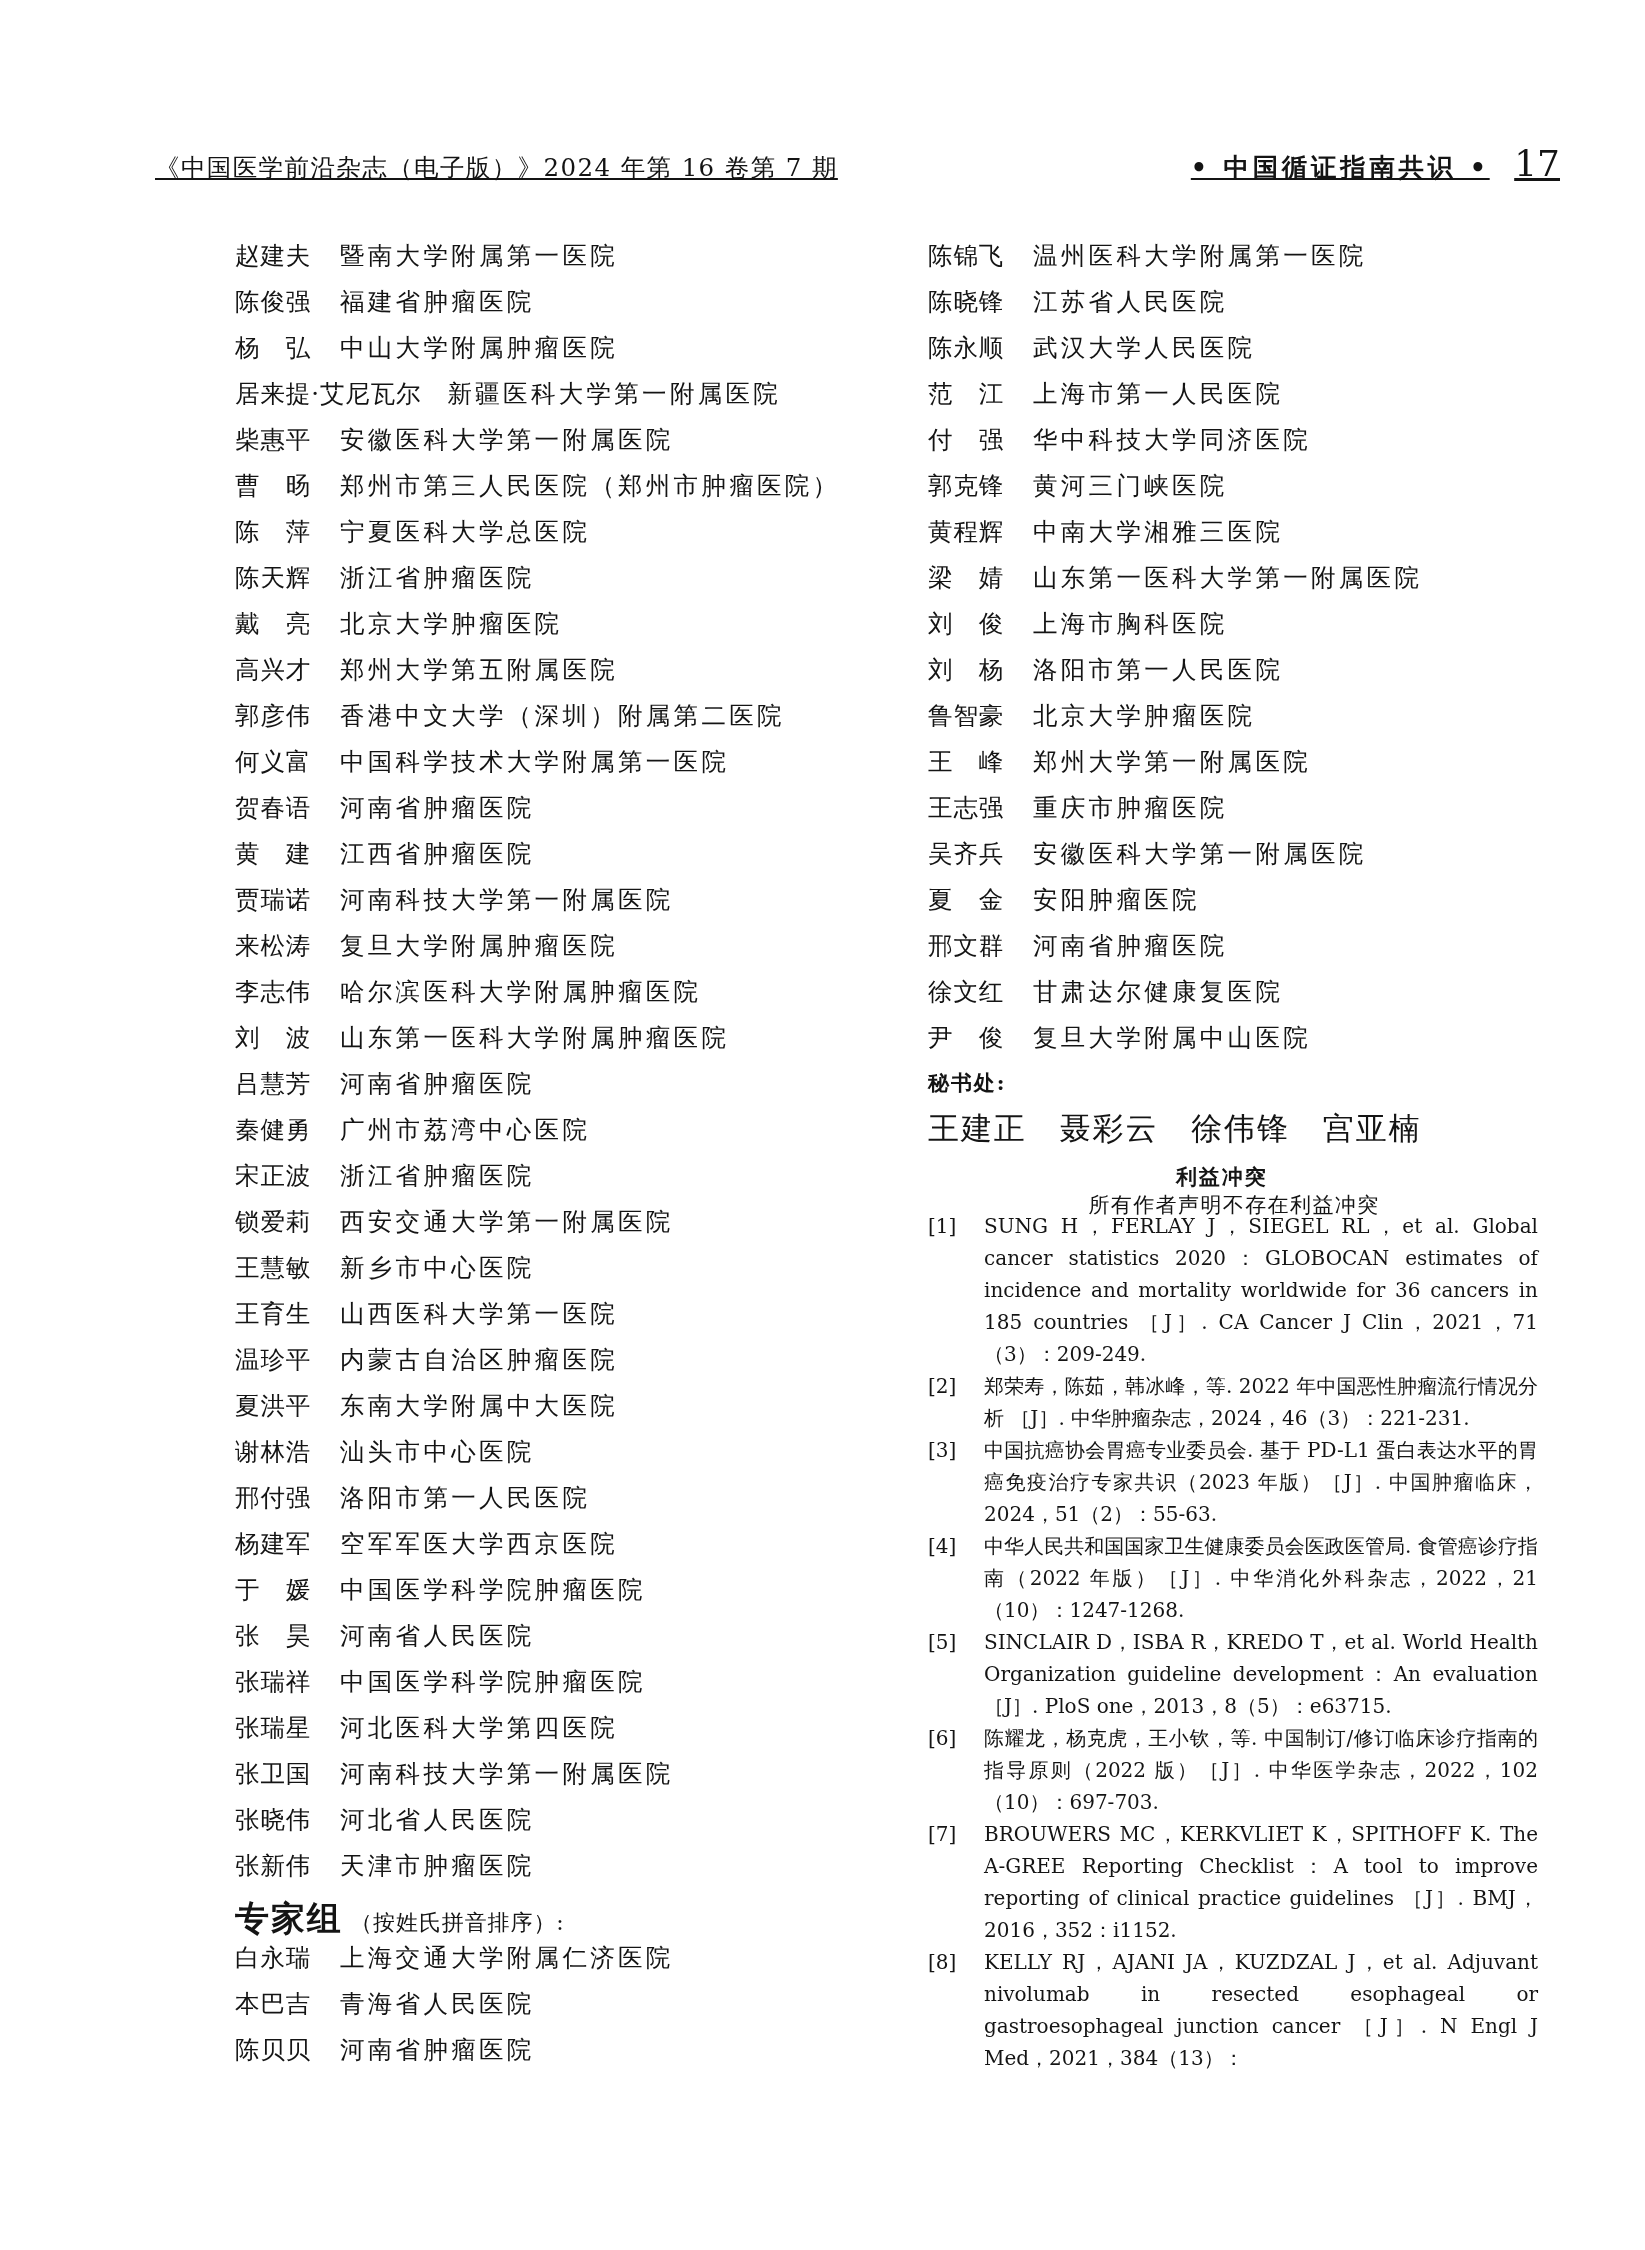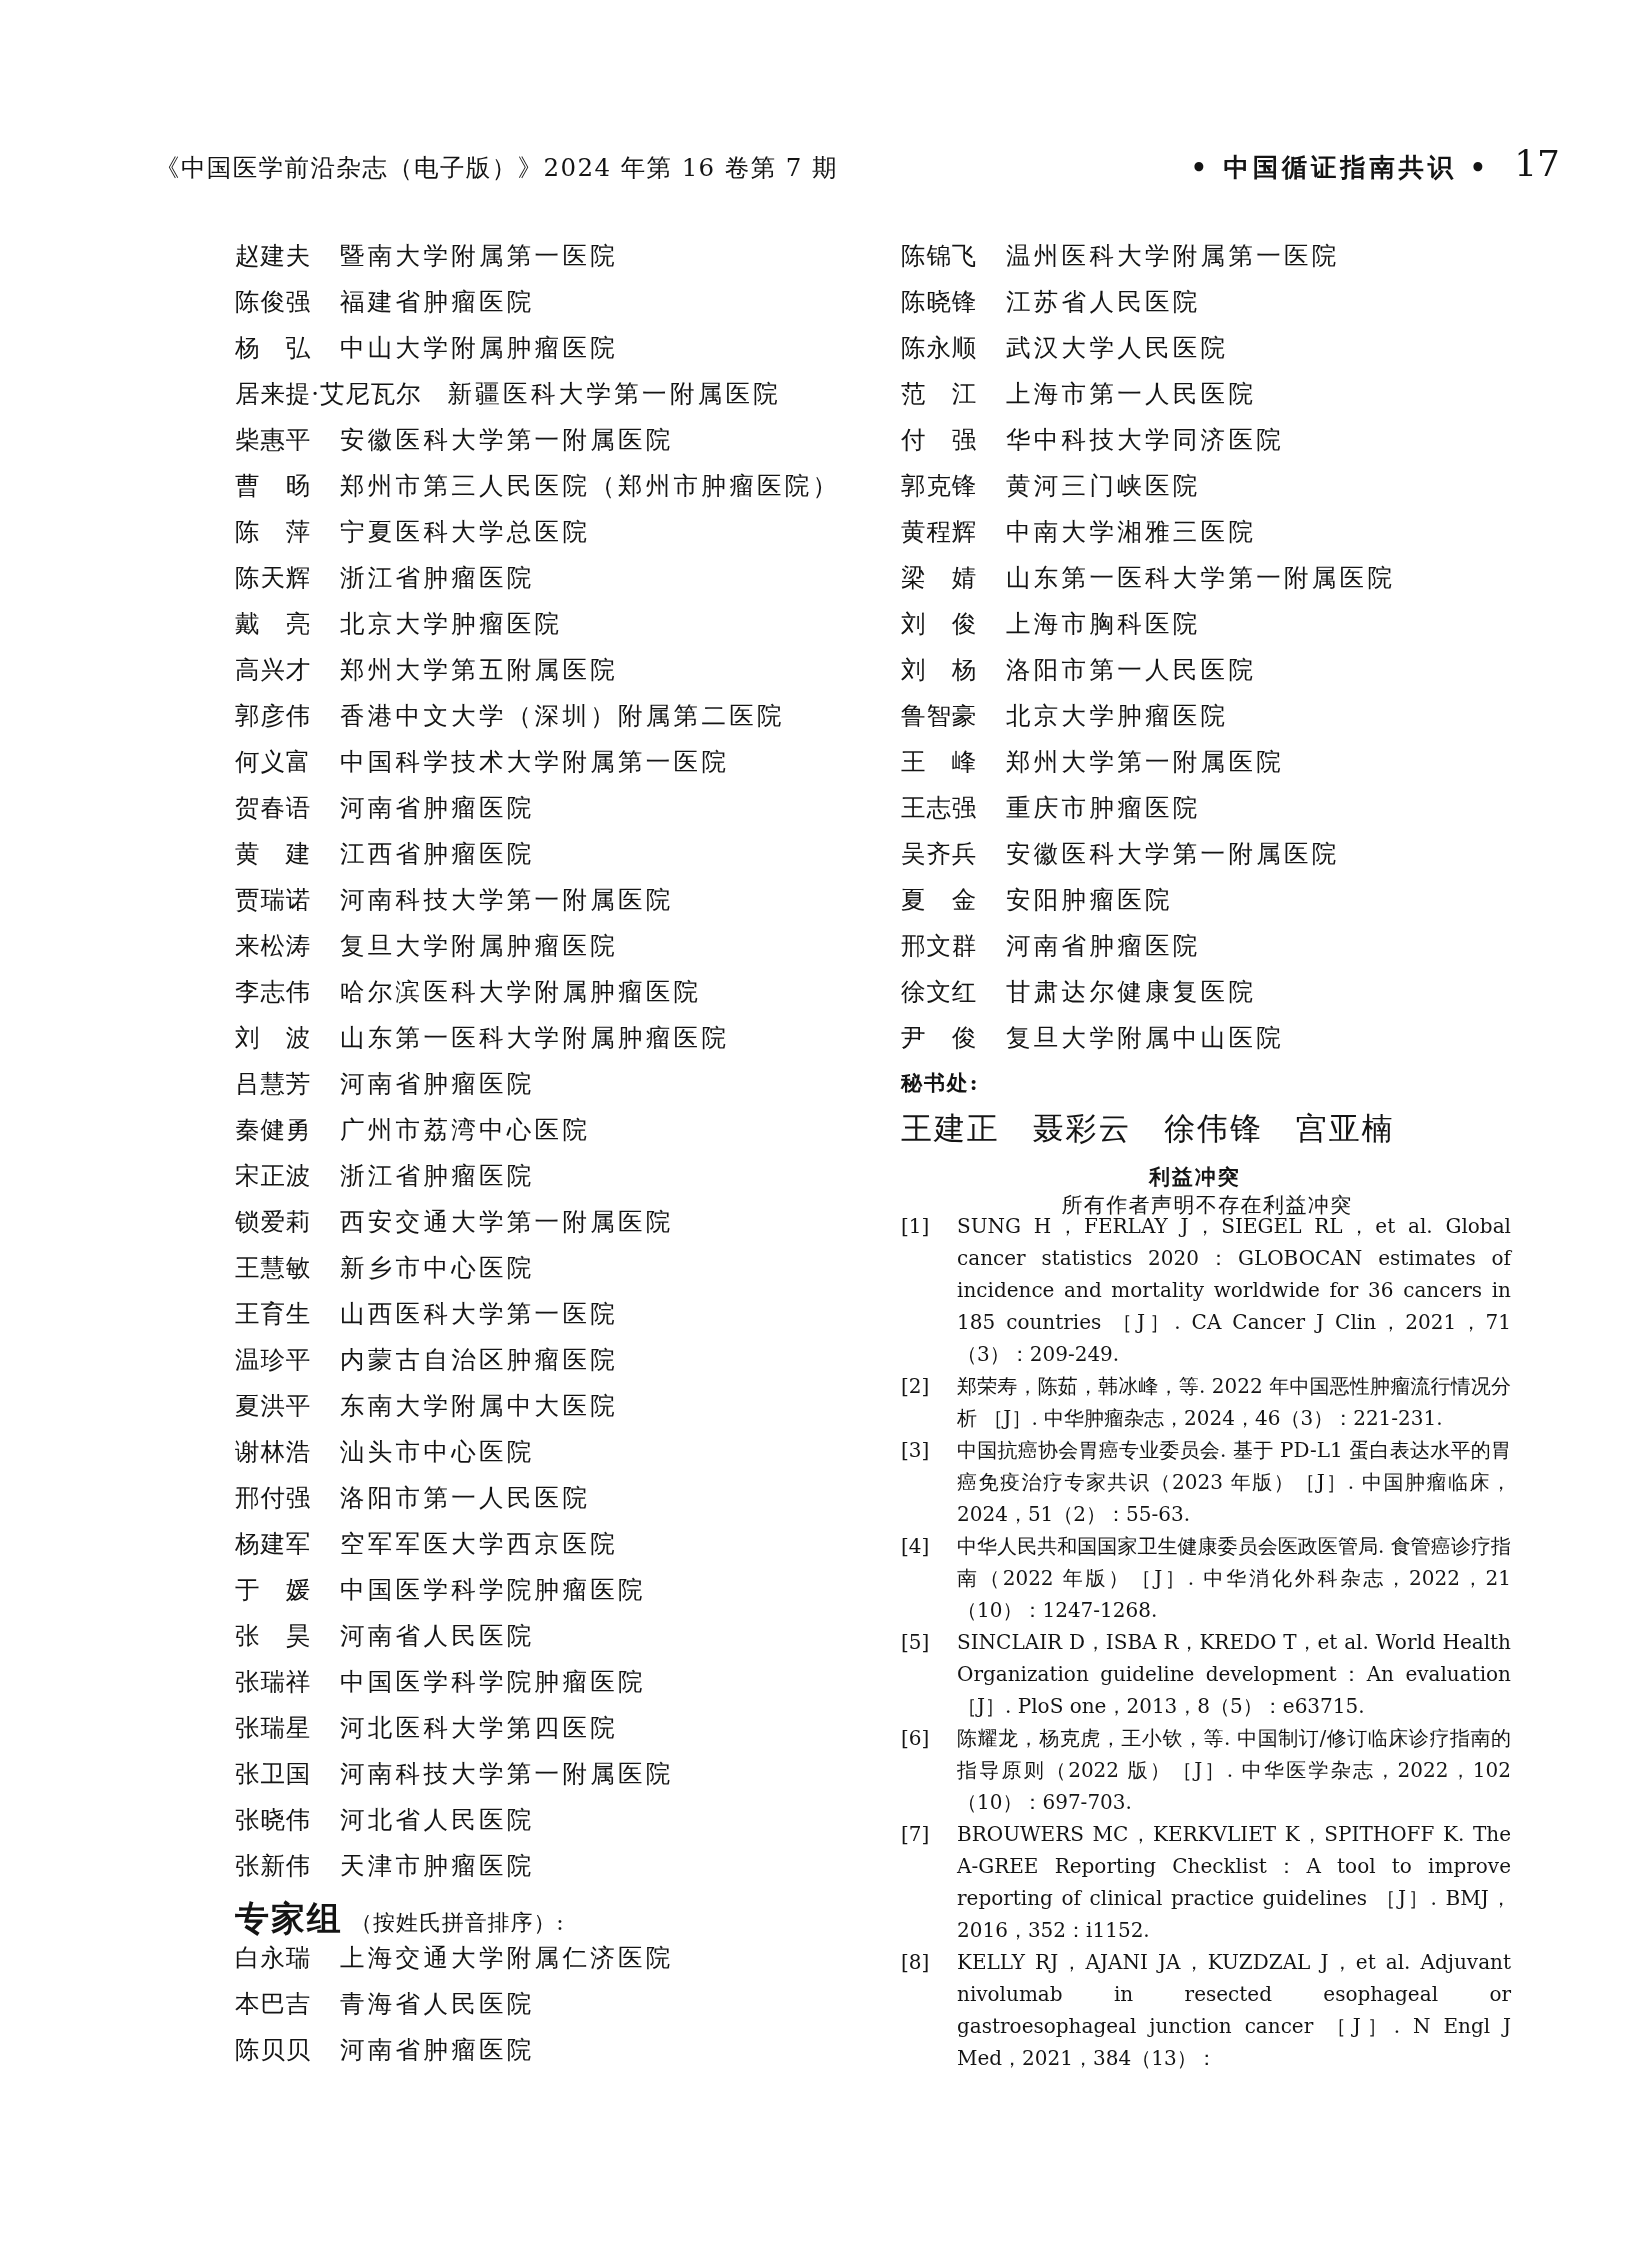--- a/index.html
+++ b/index.html
@@ -7,29 +7,29 @@
     position:relative;
     width:1646px;height:2250px;
     background:#ffffff;
     color:#141414;
     font-family:"DejaVu Serif","Liberation Serif",serif;
     overflow:hidden;
   }
   
   .running-head{
     position:absolute;top:143px;left:155px;width:1405px;
-    display:flex;justify-content:space-between;align-items:baseline;
+    display:flex;justify-content:space-between;align-items:baseline;text-decoration:underline;
   }
   .journal-title{font-size:24.5px;letter-spacing:1.4px;white-space:nowrap;}
   .head-right{display:flex;align-items:baseline;gap:24.5px;white-space:nowrap;}
   .section-label{font-size:25.4px;font-weight:bold;letter-spacing:3.8px;margin-left:8px;}
   .page-number{font-size:36px;text-align:center;}
   
   .col-left{position:absolute;left:235px;top:232px;width:621px;}
-  .col-right{position:absolute;left:901px;top:232px;width:612px;}
+  .col-right{position:absolute;left:928px;top:232px;width:612px;}
   .member-row{height:46px;display:flex;align-items:center;font-size:24.5px;white-space:nowrap;}
   .member-name{min-width:79px;margin-right:26px;letter-spacing:0.9px;flex:none;}
   .member-hospital{letter-spacing:3.3px;}
   
   .section-row{height:46px;display:flex;align-items:baseline;padding-top:7.5px;box-sizing:border-box;}
   .group-title{font-size:34px;font-weight:bold;letter-spacing:1.9px;}
   .group-note{font-size:22px;letter-spacing:0.9px;margin-left:7.5px;}
   .secretariat-title-row{height:46px;display:flex;align-items:center;}
   .secretariat-title{font-size:21px;font-weight:bold;letter-spacing:1.9px;}
   .secretariat-names-row{height:46px;display:flex;align-items:center;font-size:31px;letter-spacing:1.9px;}

